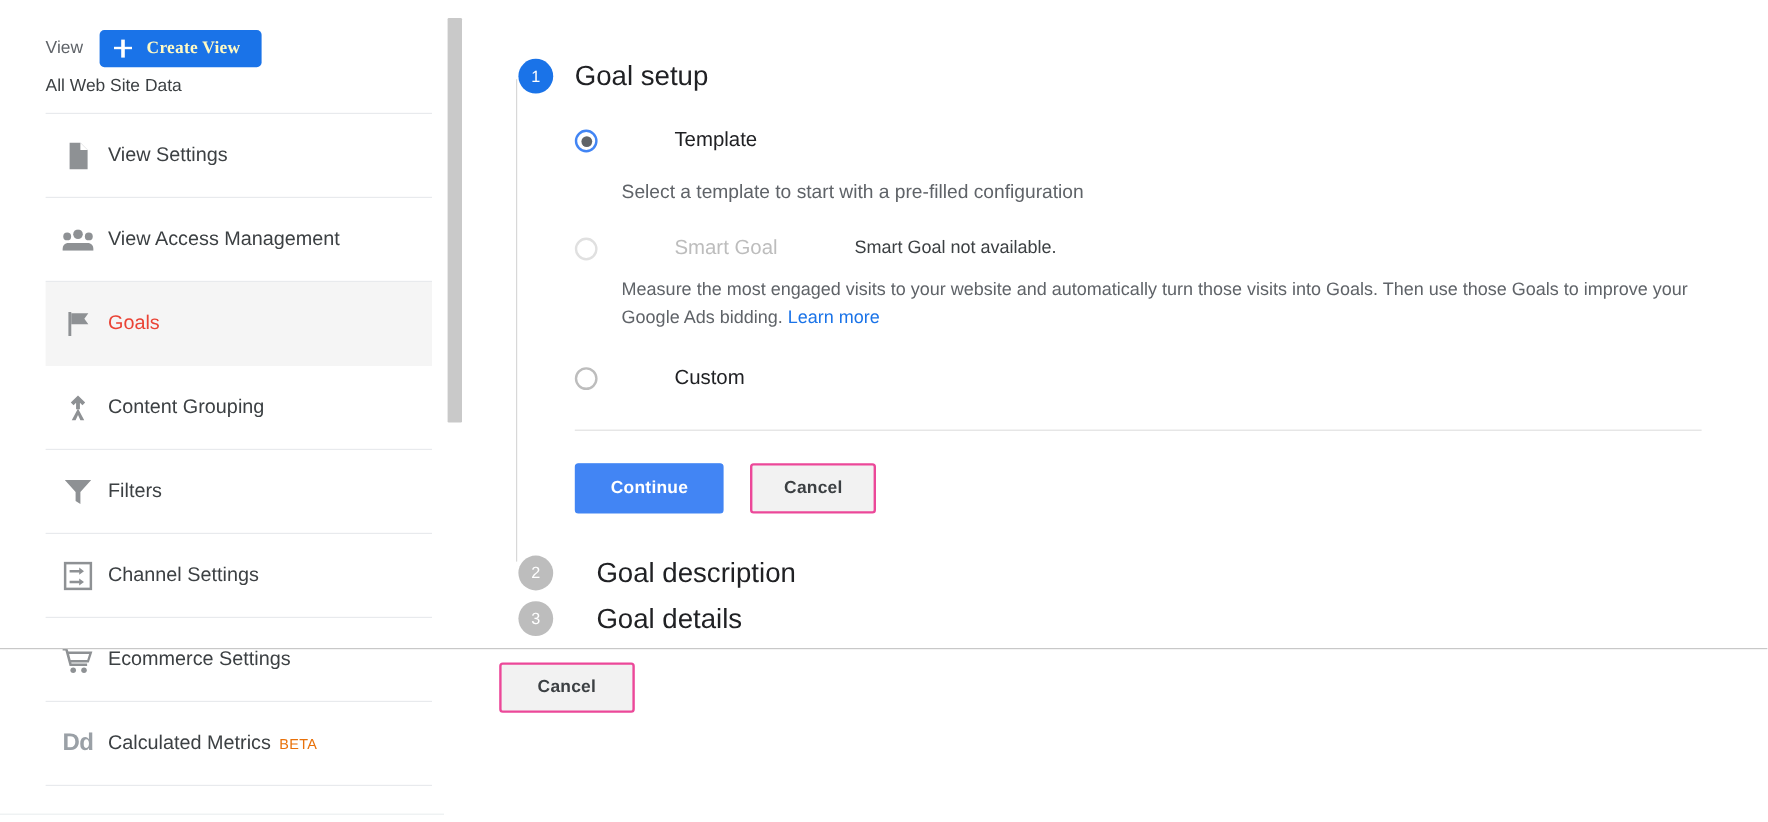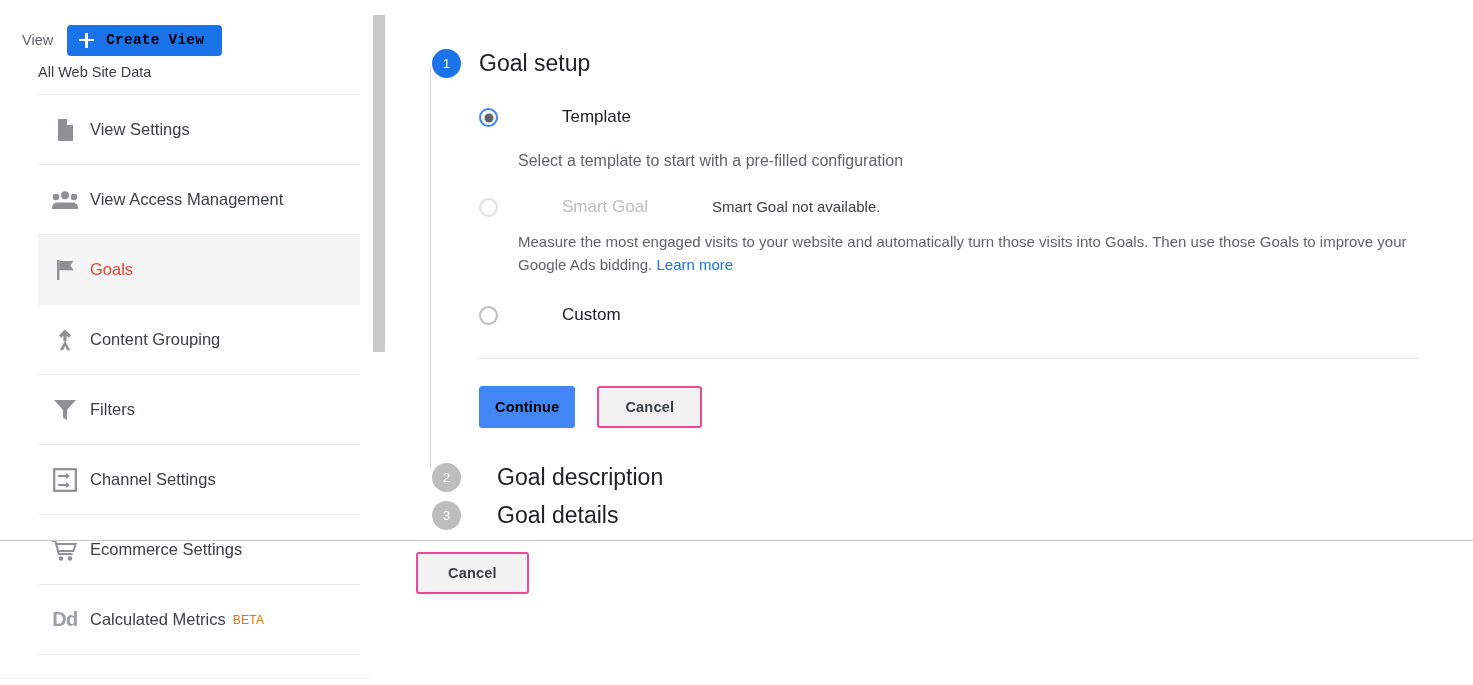--- a/index.html
+++ b/index.html
@@ -32,33 +32,33 @@
 
   
   .sidebar {
     position: absolute; left: 0; top: 0;
     width: 370px; height: 685px;
     background: #fff;
     overflow: hidden;
   }
   .view-header {
     display: flex; align-items: center;
-    padding: 24px 0 0 22px;
+    padding: 24px 0 0 38px;
     height: 56px;
   }
   .view-label {
     font-size: 14.5px; color: #5f6368; margin-right: 14px; line-height: 1;
   }
   .create-view-btn {
     display: inline-flex; align-items: center;
     height: 31px;
     background: #1a73e8;
     border: none; border-radius: 4px;
-    color: #000000;
-    font-family: Liberation Mono, monospace;
+    color: #fef9c3;
+    font-family: Liberation Serif, serif;
     font-size: 14.5px; font-weight: bold;
     padding: 0 18px 0 12px;
     cursor: pointer;
     letter-spacing: .2px;
   }
   .plus-icon {
     position: relative; width: 15px; height: 15px; margin-right: 12px; flex: none;
   }
   .plus-icon::before, .plus-icon::after {
     content: ""; position: absolute; background: #fff;
@@ -208,22 +208,22 @@
   .btn {
     height: 42px;
     border-radius: 3px;
     font-family: "Liberation Sans", sans-serif;
     font-size: 14.5px; font-weight: bold;
     cursor: pointer;
     display: inline-flex; align-items: center; justify-content: center;
     letter-spacing: .2px;
   }
   .btn-primary {
-    background: #4285f4; color: #000000; border: 1px solid #4285f4;
-    padding: 0 15px;
+    background: #4285f4; color: #ffffff; border: 1px solid #4285f4;
+    padding: 0 29px;
     text-align: center;
   }
   .btn-secondary {
     background: #f2f2f2; color: #3c4043; border: 2px solid #ec4899;
     padding: 0 26px; margin-left: 22px;
   }
 
   .step23 { position: absolute; left: 16px; }
   .step23-title {
     margin-left: 65px; font-size: 23px; color: #202124; line-height: 29px;

